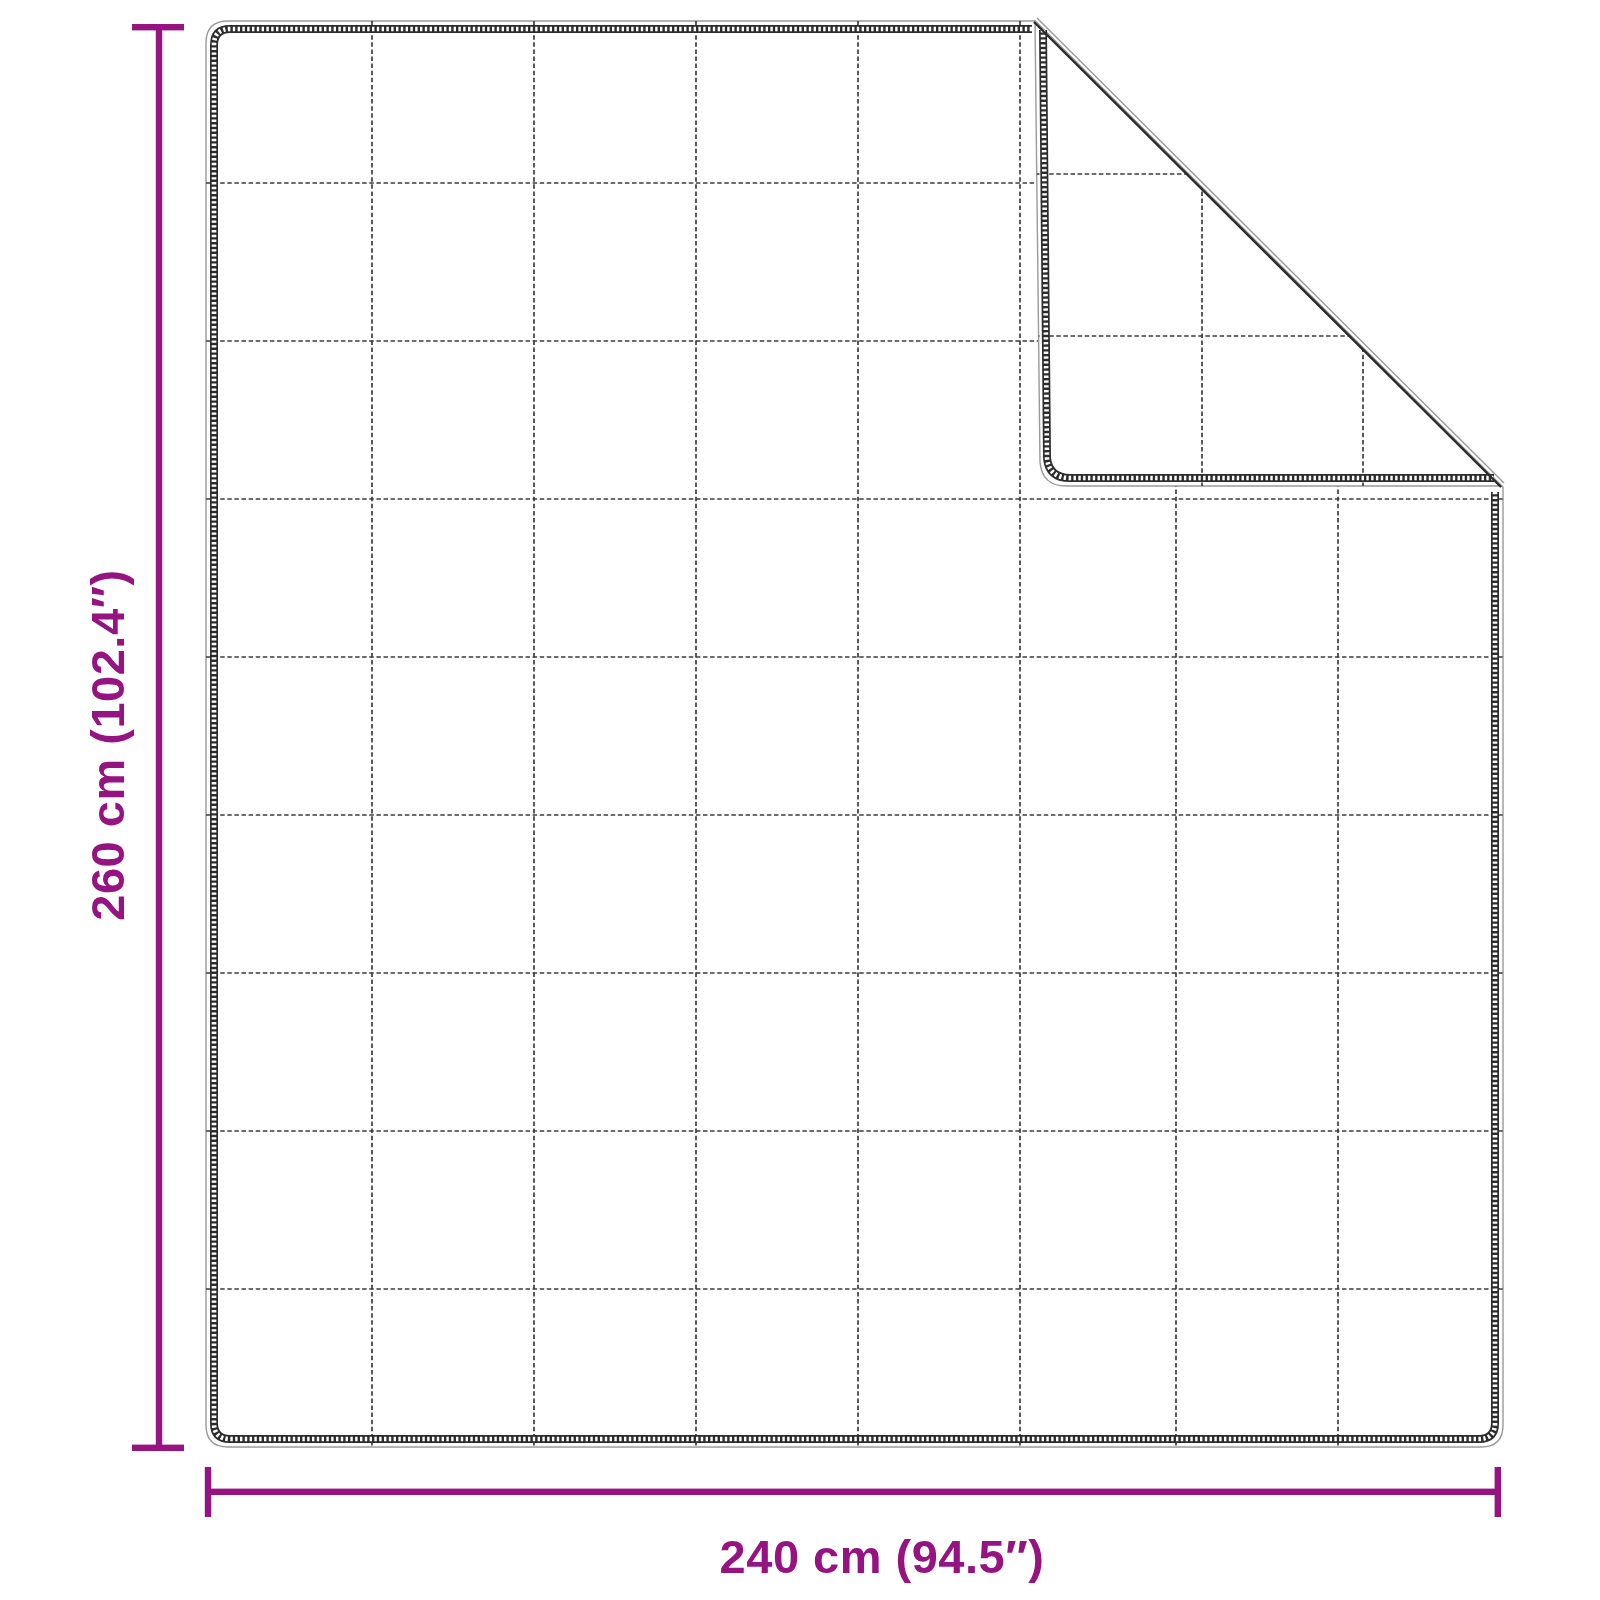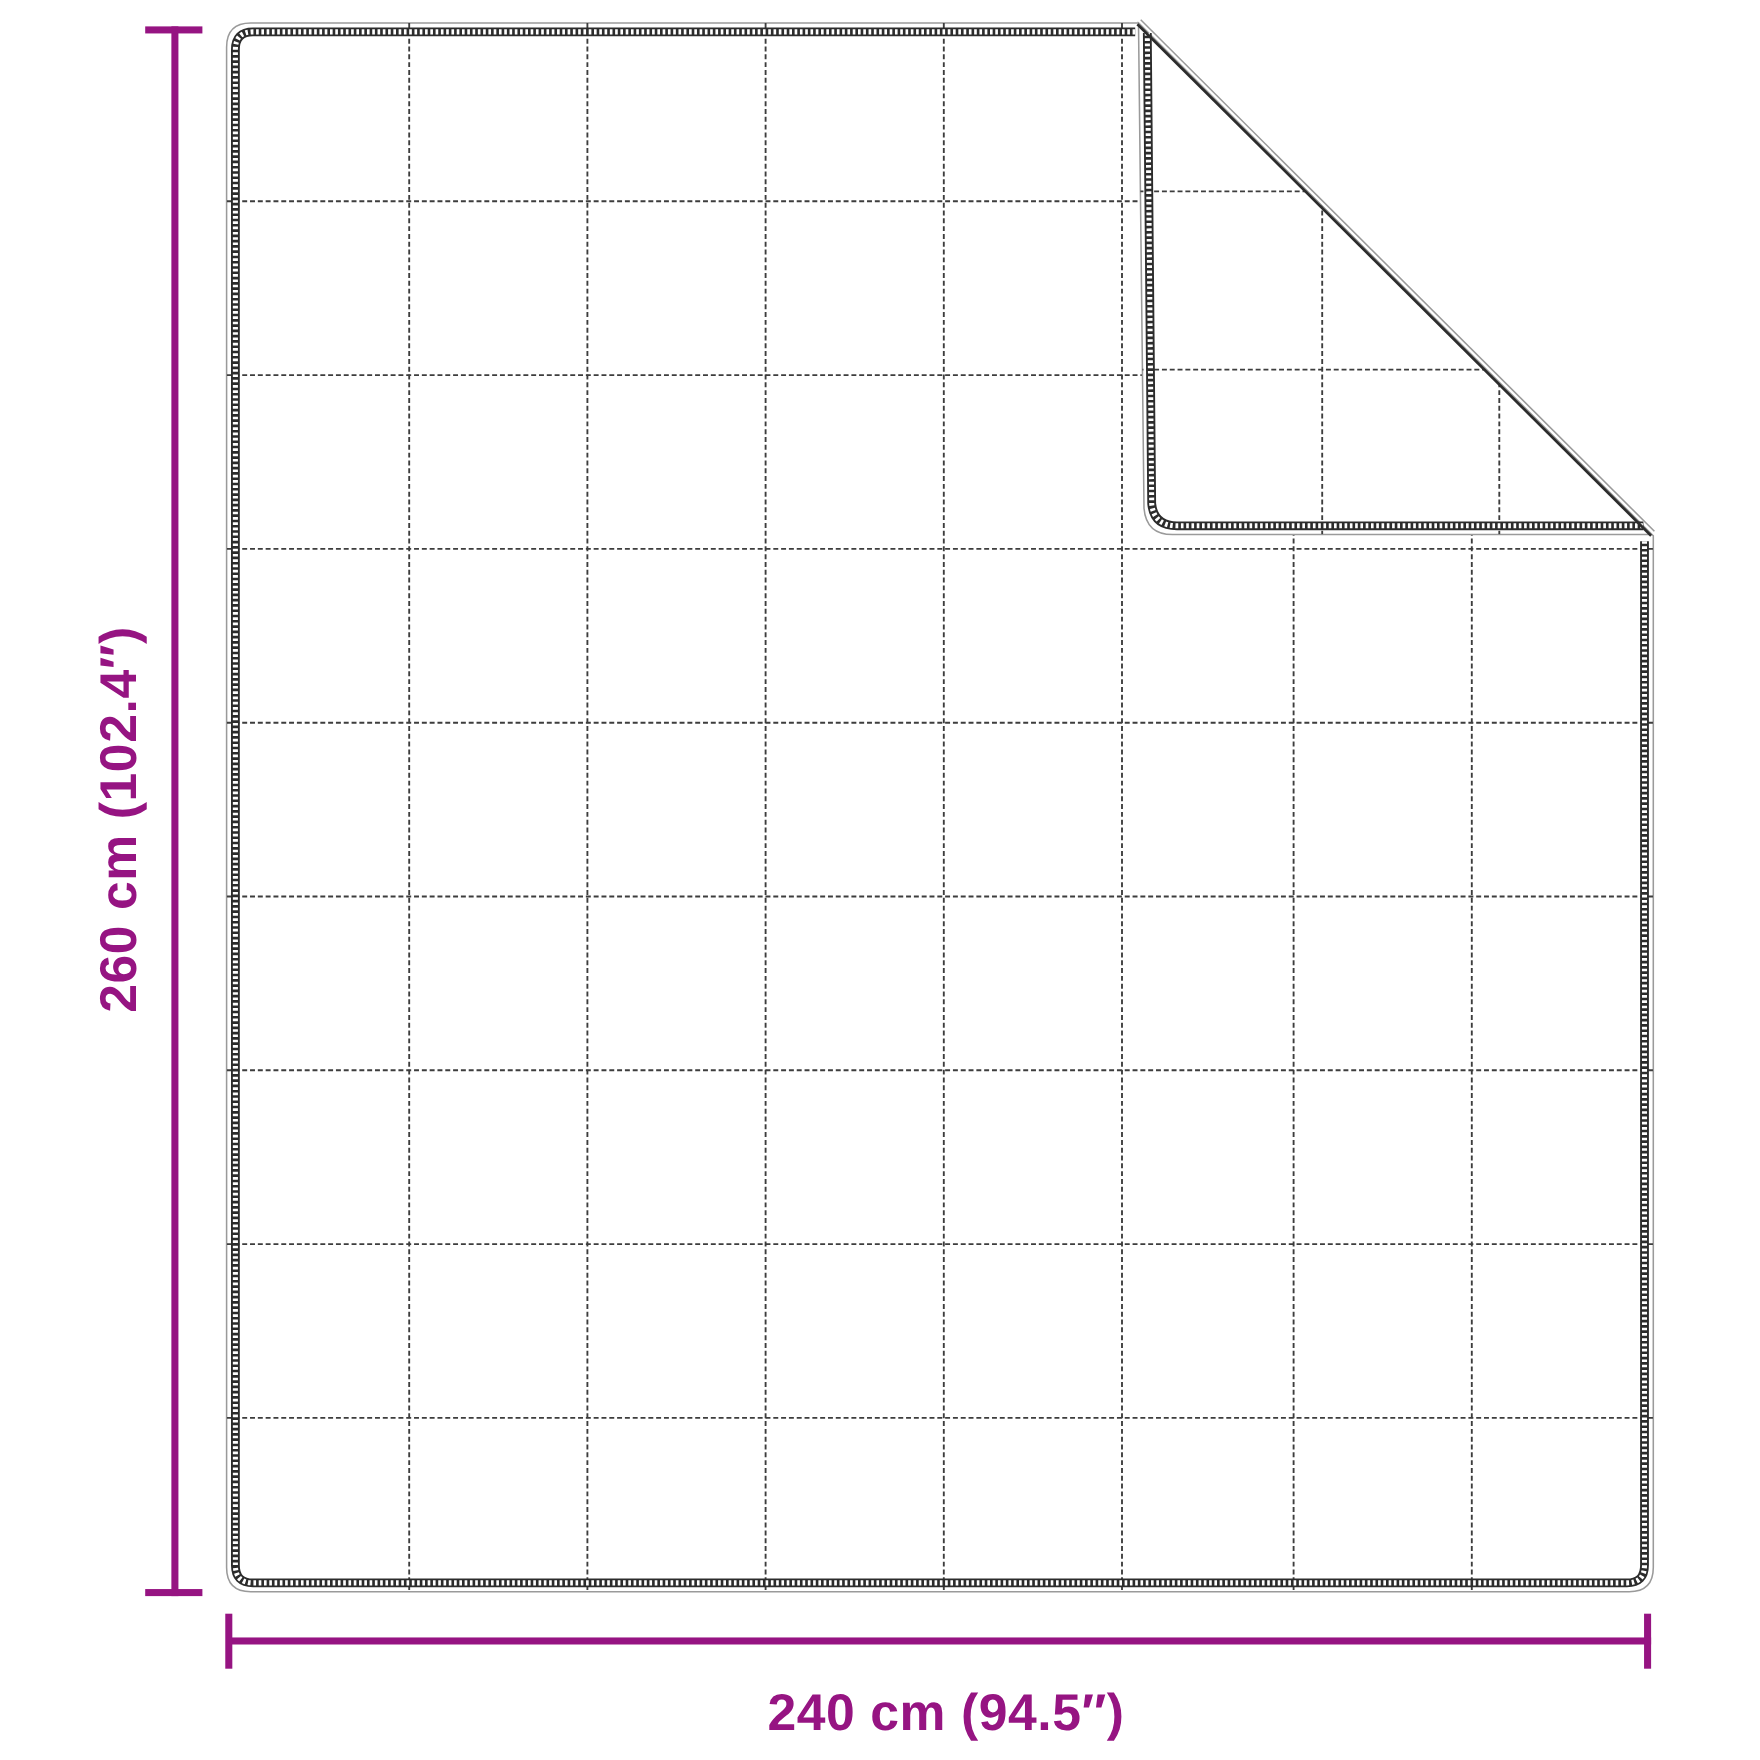--- a/index.html
+++ b/index.html
@@ -58,20 +58,21 @@
     font-weight: bold;
     letter-spacing: 0.5px;
     white-space: nowrap;
     user-select: none;
   }
   .dim-label.vertical {
     transform: translate(-50%, -50%) rotate(-90deg);
   }
   .dim-label.horizontal {
     transform: translate(-50%, -50%);
+    margin-left: 22px;
   }
 </style>
 </head>
 <body>
 
 <div id="stage">
 
   <svg width="1600" height="1600" viewBox="0 0 1600 1600">
     <defs>
       <clipPath id="clipMain">

